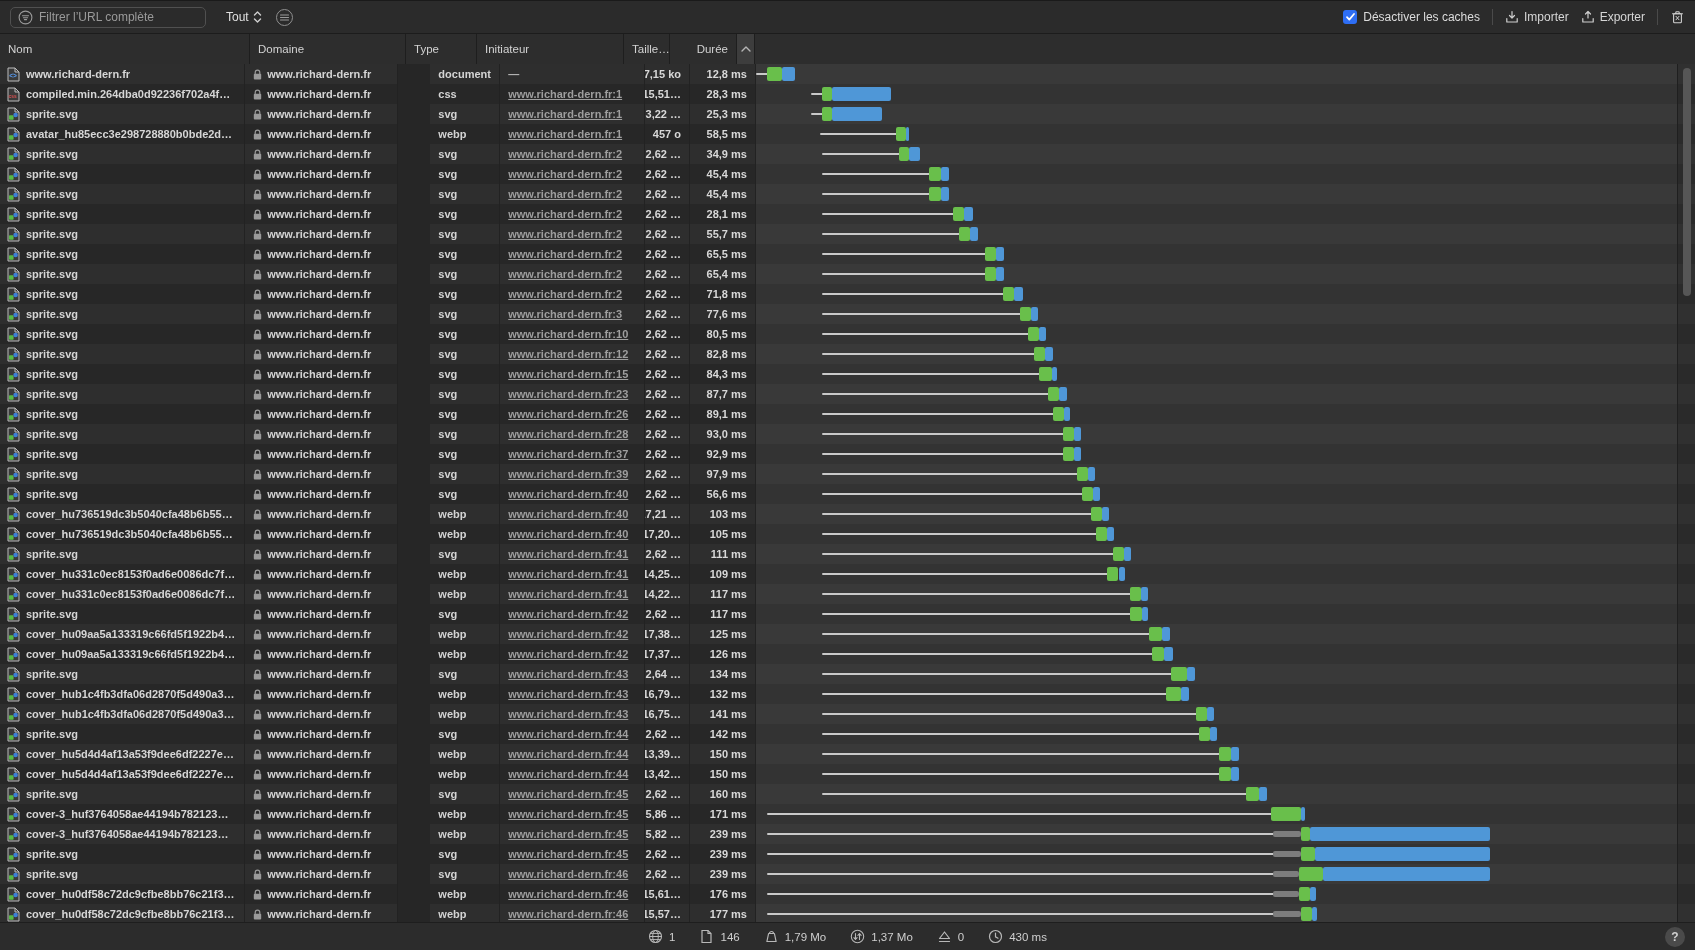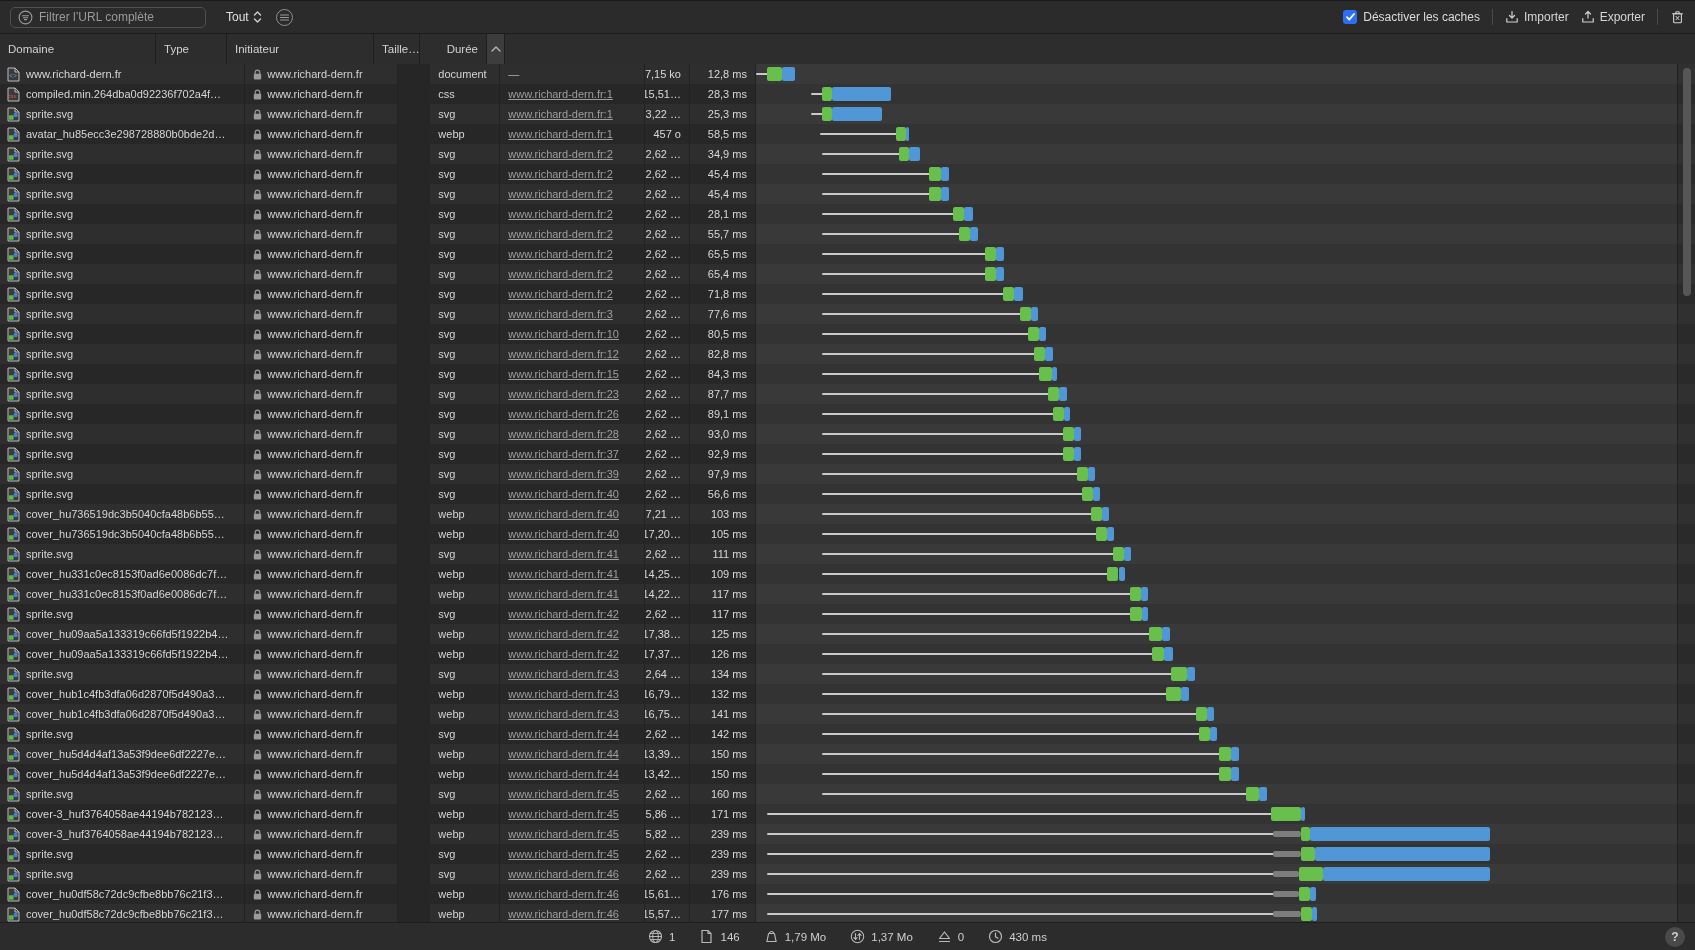--- a/index.html
+++ b/index.html
@@ -49,21 +49,21 @@
   .c-dur    { width:67px;  }
   .c-tl     { width:940px; }
   .c-scroll { width:18px;  }
   .tl-head { position:relative; background:#3d3d3d; border-right:1px solid #1e1e1e; }
   .tl-head .tick-label { position:absolute; top:0; height:30px; display:flex; align-items:center;
     justify-content:flex-end; color:#8f8f8f; font-size:10.5px; }
   .tl-head .tick-div { position:absolute; top:0; bottom:0; width:1px; background:#575757; }
   .scroll-head { background:#3d3d3d; display:flex; align-items:center; justify-content:center; color:#b5b5b5; }
 
   
-  .rows { position:relative; flex:1 1 auto; overflow:hidden; }
+  .rows { position:relative; flex:1 1 auto; overflow:hidden;font-weight:bold; }
   .gridline { position:absolute; top:0; bottom:0; width:1px; background:#454545; z-index:0; }
   .row { display:flex; height:20px; position:relative; z-index:1; }
   .cell { display:flex; align-items:center; padding:0 8px; height:20px;
     border-right:1px solid #222222; white-space:nowrap; overflow:hidden; }
   .cell.right { justify-content:flex-end; }
   .row.odd  .cell { background:#2e2e2e; }
   .row.even .cell { background:#272727; }
   .row.odd  .tl-cell { background:#393939; }
   .row.even .tl-cell { background:#333333; }
   .tl-cell { position:relative; border-right:none !important; overflow:visible !important; }
@@ -148,20 +148,21 @@
       <div class="tb-sep"></div>
       <svg class="ic" width="15" height="15" viewBox="0 0 15 15">
           <path d="M2.5 3.8h10M5.8 3.8V2.6a.8.8 0 01.8-.8h1.8a.8.8 0 01.8.8v1.2" fill="none" stroke="#cfcfcf" stroke-width="1.1" stroke-linecap="round"></path>
           <rect x="3.6" y="3.8" width="7.8" height="9" rx="1" fill="none" stroke="#cfcfcf" stroke-width="1.1"></rect>
           <path d="M6 6.3l3 3.5M9 6.3l-3 3.5" stroke="#cfcfcf" stroke-width="1" stroke-linecap="round"></path>
         </svg>
     </div>
   </div>
 
   <div class="thead">
+    <div class="th c-name">Nom</div>
     <div class="th c-domain">Domaine</div>
     <div class="th c-type">Type</div>
     <div class="th c-init">Initiateur</div>
     <div class="th c-size">Taille…</div>
     <div class="th c-dur right">Durée</div>
     <div class="th c-scroll scroll-head" style="padding:0">
       <svg width="10" height="6" viewBox="0 0 10 6">
           <path d="M1 5l4-4 4 4" fill="none" stroke="#b5b5b5" stroke-width="1.4" stroke-linecap="round" stroke-linejoin="round"></path>
         </svg>
     </div>

